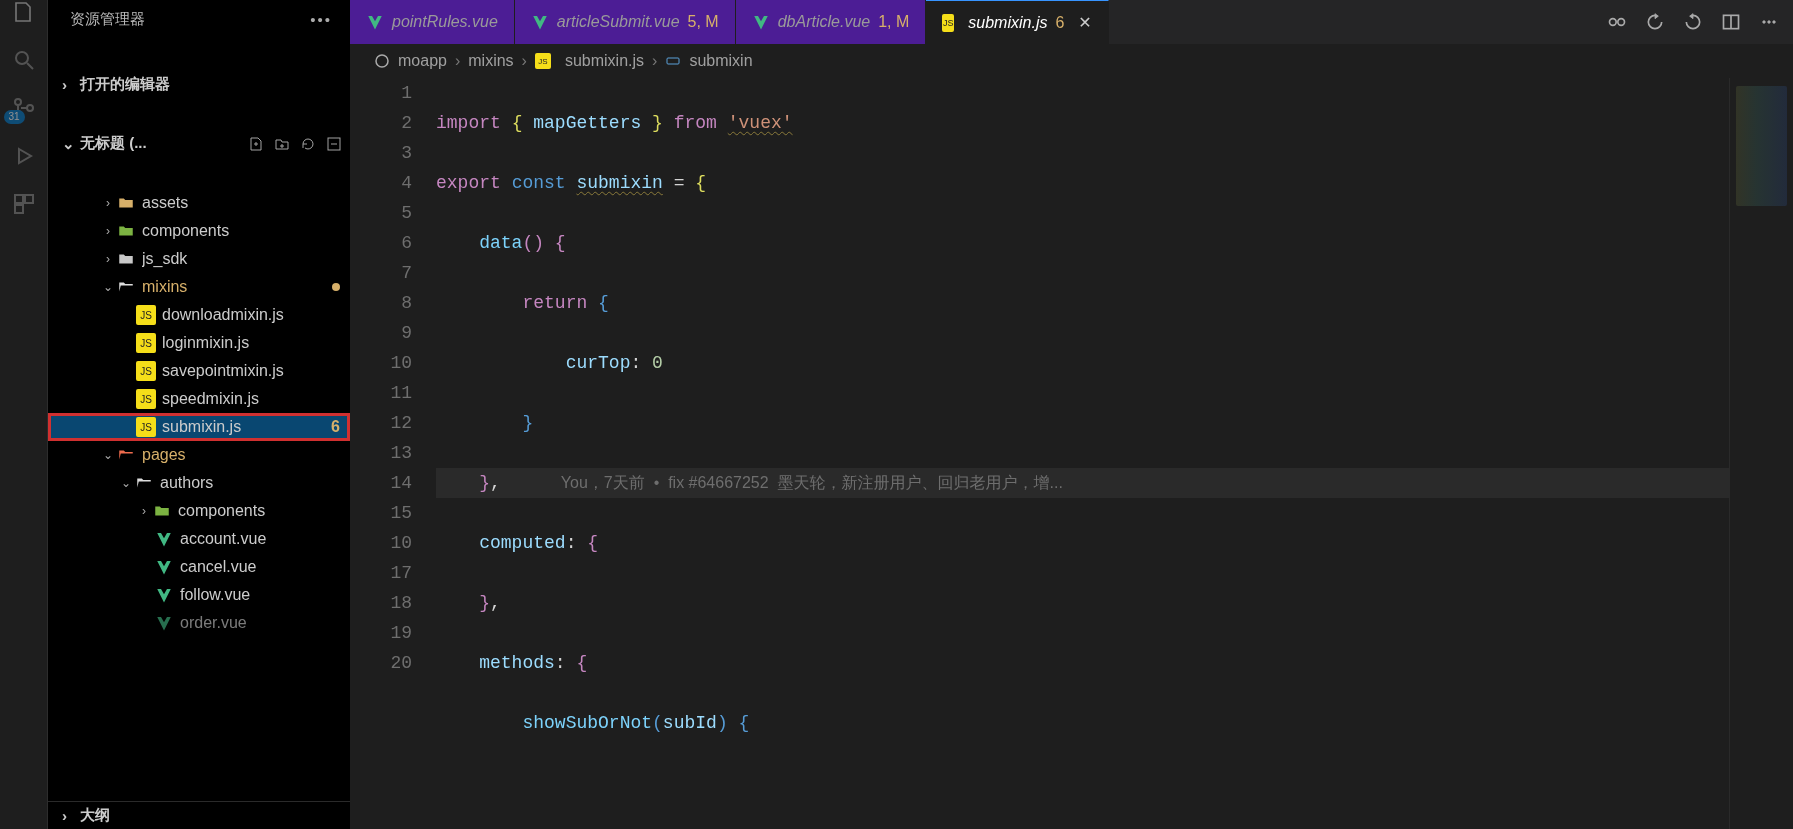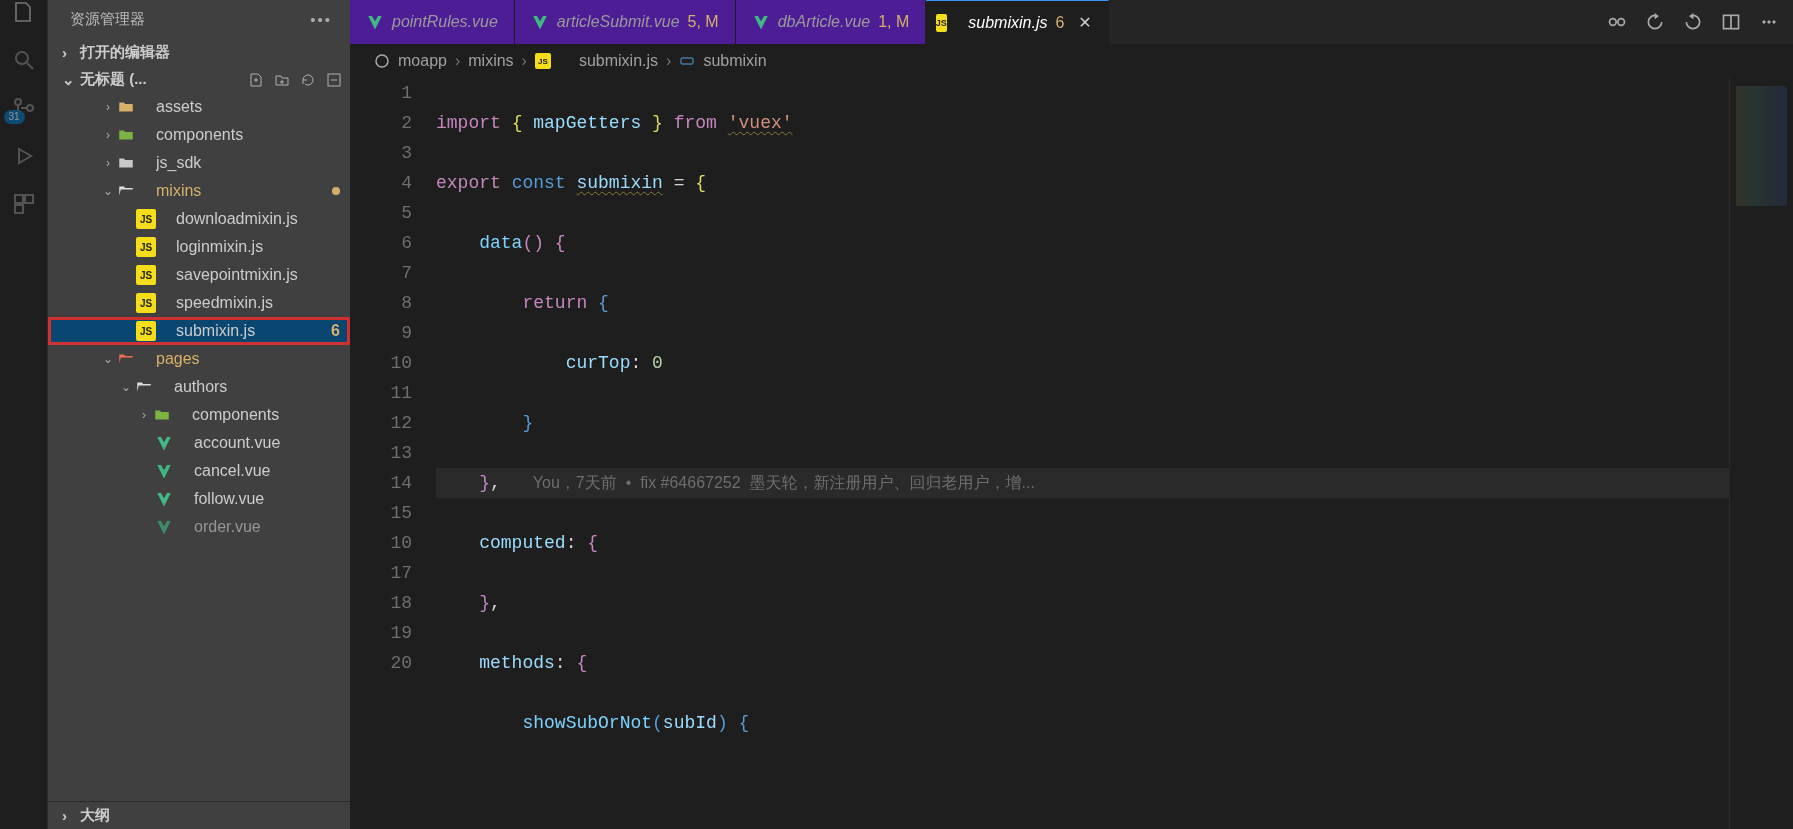--- a/index.html
+++ b/index.html
@@ -36,24 +36,25 @@
   left: -8px;
   background: #007acc;
   color: #fff;
   font-size: 10px;
   border-radius: 8px;
   padding: 0 5px;
   line-height: 14px;
 }
 .sidebar {
   width: 302px;
-  background: #404040;
+  background: #000000;
   display: flex;
   flex-direction: column;
   overflow: hidden;
+  gap: 32px;
 }
 .sidebar-header {
   display: flex;
   align-items: center;
   justify-content: space-between;
   padding: 10px 18px 10px 22px;
   color: #bbbbbb;
   font-size: 15px;
 }
 .sidebar-header-actions { color: #aaaaaa; letter-spacing: 2px; cursor: pointer; }
@@ -95,21 +96,21 @@
 .sp-3 { padding-left: 70px; }
 .sp-4 { padding-left: 88px; }
 .sp-5 { padding-left: 106px; }
 .twisty {
   width: 16px;
   font-size: 12px;
   color: #aaaaaa;
   display: inline-block;
   text-align: center;
 }
-.file-icon { width: 20px; height: 20px; margin-right: 20px; display: inline-flex; align-items: center; justify-content: center; font-size: 10px; font-weight: 700; border-radius: 2px; }
+.file-icon { width: 20px; height: 20px; margin-right: 6px; display: inline-flex; align-items: center; justify-content: center; font-size: 10px; font-weight: 400; border-radius: 2px; }
 .ic-folder { color: #c8c8c8; }
 .ic-folder svg { width: 18px; height: 18px; fill: #c8c8c8; }
 .ic-folder-open svg { width: 18px; height: 18px; fill: #dddddd; }
 .ic-folder-comp svg { fill: #7cb342; }
 .ic-folder-pages svg { fill: #ef6c4e; }
 .ic-folder-assets svg { fill: #d7b06a; }
 .ic-js { background: #f5de19; color: #222; }
 .ic-vue svg { width: 18px; height: 18px; }
 .label { flex: 1; overflow: hidden; text-overflow: ellipsis; }
 .badge-num {
@@ -196,21 +197,21 @@
 }
 .gutter .ln { height: 30px; }
 .code {
   flex: 1;
   white-space: pre;
   color: #d4d4d4;
   position: relative;
 }
 .code-line { height: 30px; }
 .code-line.current { background: #2a2a2a; }
-.inline-blame { color: #6e6e6e; margin-left: 32px; font-family: "Segoe UI", sans-serif; font-size: 16px; }
+.inline-blame { color: #6e6e6e; margin-left: 60px; font-family: "Segoe UI", sans-serif; font-size: 16px; }
 .t-kw { color: #c586c0; }
 .t-var { color: #9cdcfe; }
 .t-str { color: #ce9178; }
 .t-num { color: #b5cea8; }
 .t-punc { color: #d4d4d4; }
 .t-brace-y { color: #dcdc5e; }
 .t-brace-p { color: #c586c0; }
 .t-brace-b { color: #569cd6; }
 .t-const { color: #569cd6; }
 .t-prop { color: #9cdcfe; }

